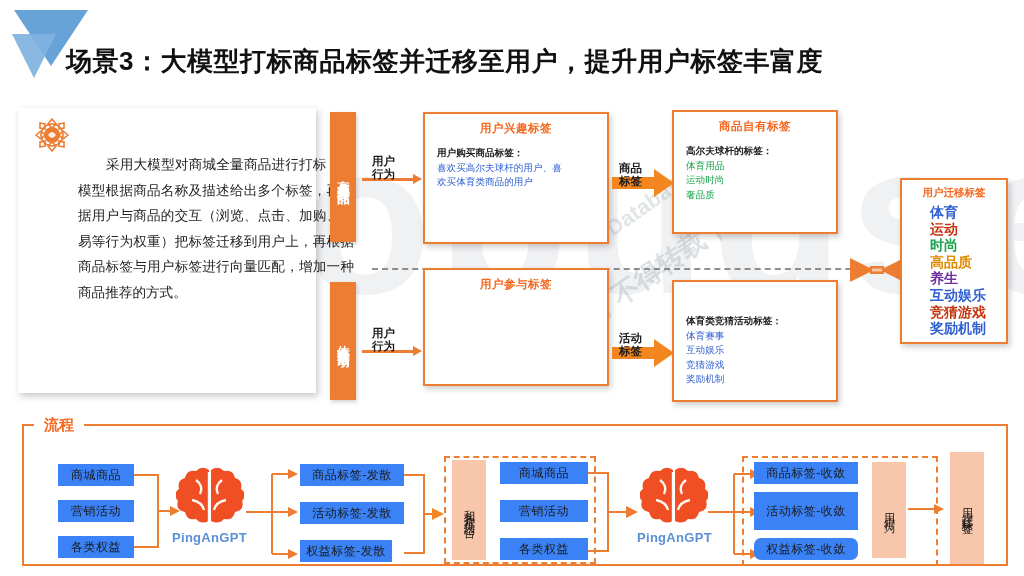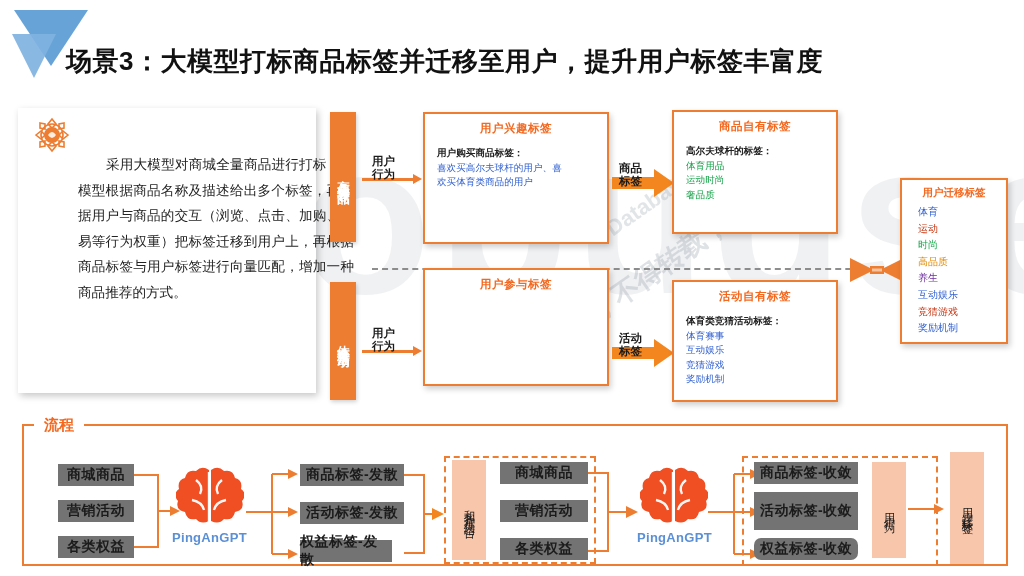--- a/index.html
+++ b/index.html
@@ -112,45 +112,44 @@
   .tagcol {
     position: absolute; left: 900px; top: 178px; width: 108px; height: 166px;
     background: #fff; border: 2.2px solid #ED7D31;
     box-shadow: 2px 3px 6px rgba(0,0,0,0.20);
   }
   .tagcol-title {
     position: absolute; left: 0; right: 0; top: 6px; text-align: center;
     font-size: 10.5px; font-weight: bold; color: #F4681F;
   }
   .tagcol-list {
-    position: absolute; left: 16px; top: 24px; font-size: 10px; line-height: 16.6px;
-    font-weight: normal;
+    position: absolute; left: 28px; top: 24px; font-size: 14px; line-height: 16.6px;
+    font-weight: bold;
   }
 
   
   .dash-divider {
     position: absolute; left: 372px; top: 268px; width: 580px; height: 0;
     border-top: 2.6px dashed #7b7b7b; opacity: .85;
   }
 
   
   .flow-panel {
     position: absolute; left: 22px; top: 424px; width: 986px; height: 142px;
     border: 2.4px solid #ED7D31; background: #ffffff;
   }
   .flow-title {
     position: absolute; left: 34px; top: 416px;
     background: #fff; padding: 0 10px;
     font-size: 15px; font-weight: bold; color: #F4681F;
   }
   .fbox {
-    position: absolute; background: #737373; color: #1b1b1b;
-    font-size: 14px; display: flex; align-items: center; justify-content: center;
+    position: absolute; background: #3b82f6; color: #1b1b1b;
+    font-size: 12px; display: flex; align-items: center; justify-content: center;
     letter-spacing: .5px;
-    font-weight: bold;
   }
   .fbox-v {
     position: absolute; background: #F8C6AB; color: #1b1b1b; font-size: 11.5px;
     writing-mode: vertical-rl; text-orientation: upright;
     display: flex; align-items: center; justify-content: center; letter-spacing: 3px;
   }
   .dashed-group {
     position: absolute; border: 2.4px dashed #ED7D31; background: transparent;
   }
   .brand-label {
@@ -235,21 +234,20 @@
   <div class="obox" style="left:423px; top:268px; width:186px; height:118px;">
     <div class="obox-title">用户参与标签</div>
   </div>
 
   <svg class="block-arrow" style="left:612px; top:338px; width:62px; height:30px;" viewBox="0 0 62 30">
     <path d="M0 9 L42 9 L42 1 L62 15 L42 29 L42 21 L0 21 Z" fill="#F4861F"></path>
   </svg>
   <div class="arrow-label" style="left:619px; top:332px;">活动<br>标签</div>
 
   <div class="obox" style="left:672px; top:280px; width:166px; height:122px;">
-    <div class="obox-title">活动自有标签</div>
     <div class="obox-body">
       <div class="lead">体育类竞猜活动标签：</div>
       <div class="b">体育赛事</div>
       <div class="b">互动娱乐</div>
       <div class="b">竞猜游戏</div>
       <div class="b">奖励机制</div>
     </div>
   </div>
 
   <svg class="conn" style="left:848px; top:252px; width:58px; height:36px;" viewBox="0 0 58 36">

